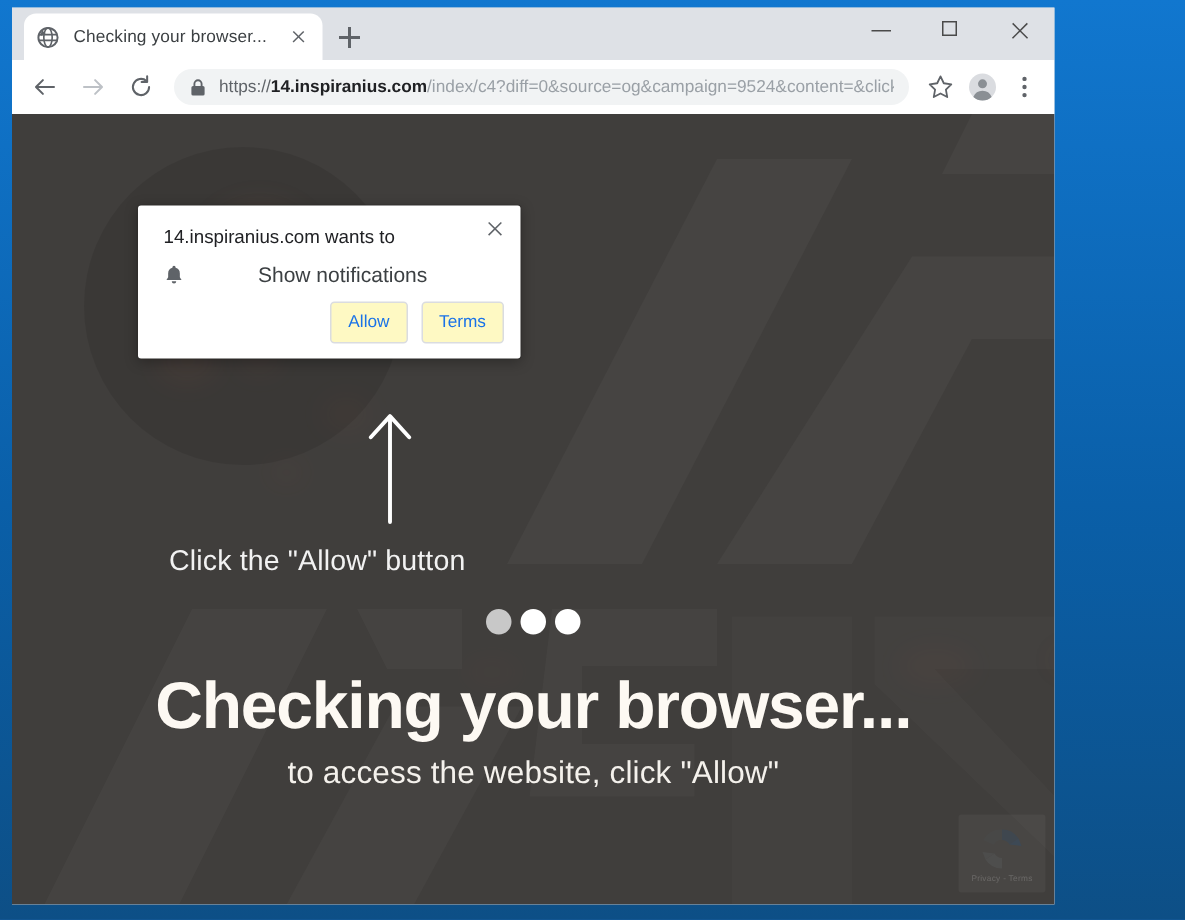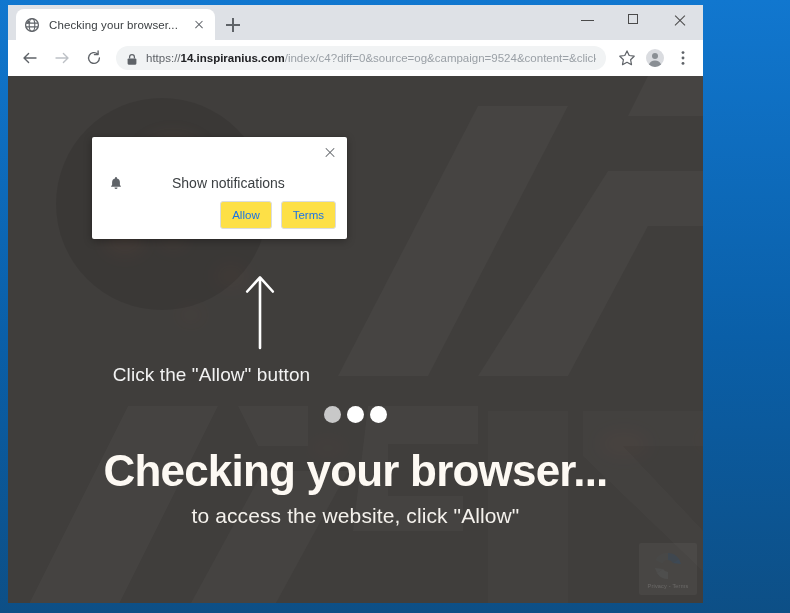--- a/index.html
+++ b/index.html
@@ -357,21 +357,21 @@
     right: 11px;
     bottom: 10px;
     display: flex;
     gap: 9px;
   }
   .dlg-btn {
     min-width: 49px;
     height: 22px;
     border: 1px solid #dadce0;
     border-radius: 3px;
-    background: #fde047;
+    background: #fef9c3;
     color: #1a73e8;
     font-size: 11.5px;
     font-family: "Liberation Sans", sans-serif;
     display: flex;
     align-items: center;
     justify-content: center;
     padding: 13px 11px;
     cursor: pointer;
     box-sizing: border-box;
   }
@@ -517,20 +517,21 @@
         <path d="M31 12 l-6 4 l8 1 Z" fill="#24507e"></path>
         <path d="M20 32 a13 13 0 0 1 -11 -6 l6 -4 a6 6 0 0 0 5 3 Z" fill="#5e6264"></path>
         <path d="M9 26 l6 -4 l-8 -1 Z" fill="#595d5f"></path>
         <path d="M7.5 13 a13 13 0 0 1 12.5 -7 l0 7 a6 6 0 0 0 -5.6 3.2 Z" fill="#4a4e50"></path>
       </svg>
       <div id="recaptcha-text">Privacy - Terms</div>
     </div>
 
     <div id="permission-dialog">
 
+      <div id="dialog-origin">14.inspiranius.com wants to</div>
       <div id="dialog-close"></div>
 
       <div id="dialog-perm-row">
         <span id="bell-icon">
           <svg width="14" height="15" viewBox="0 0 14 15">
             <path d="M7 1.1 a1.05 1.05 0 0 1 1.05 1.05 v.35 a3.9 3.9 0 0 1 2.85 3.75 v2.6 l1.15 1.8 H1.95 L3.1 8.85 v-2.6 a3.9 3.9 0 0 1 2.85 -3.75 v-.35 A1.05 1.05 0 0 1 7 1.1 Z" fill="#5f6368"></path>
             <path d="M5.5 11.5 h3 a1.5 1.5 0 0 1 -3 0 Z" fill="#5f6368"></path>
           </svg>
         </span>
         <span id="dialog-perm-label">Show notifications</span>

